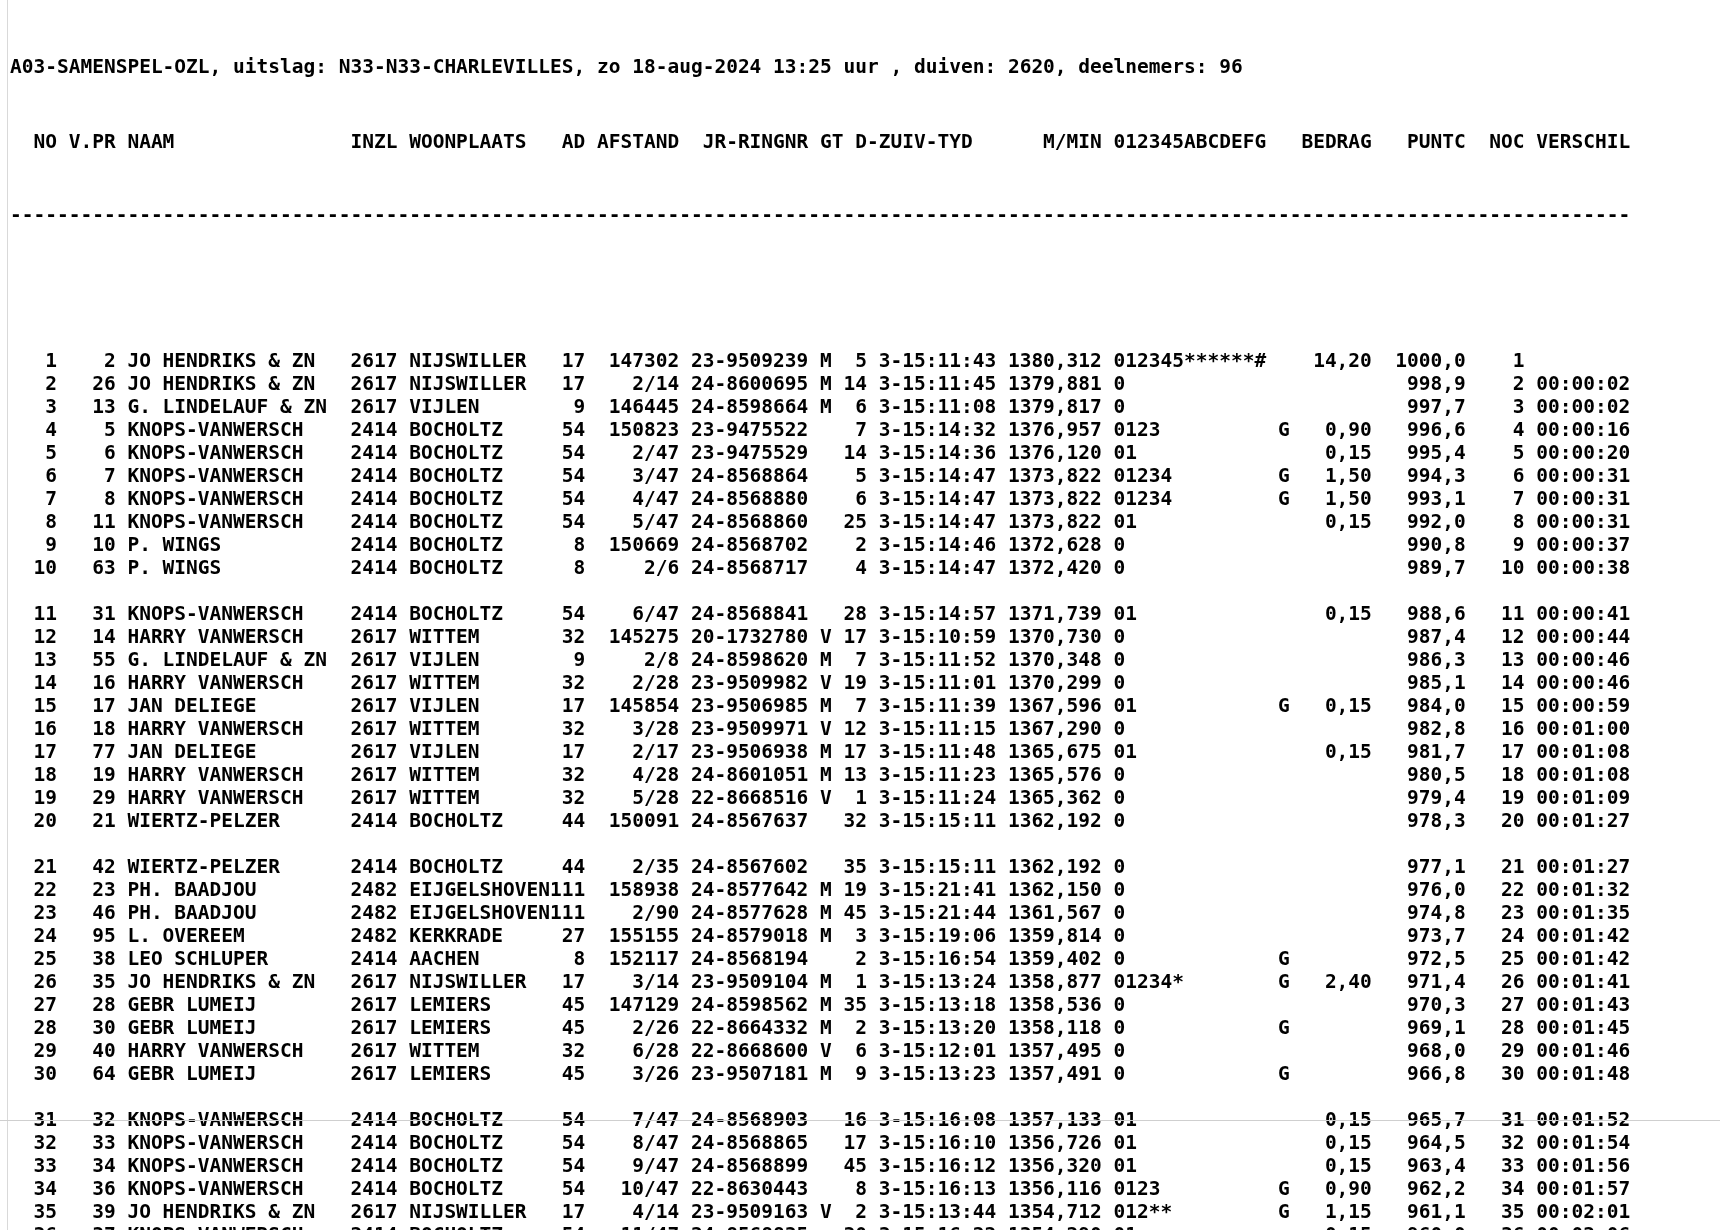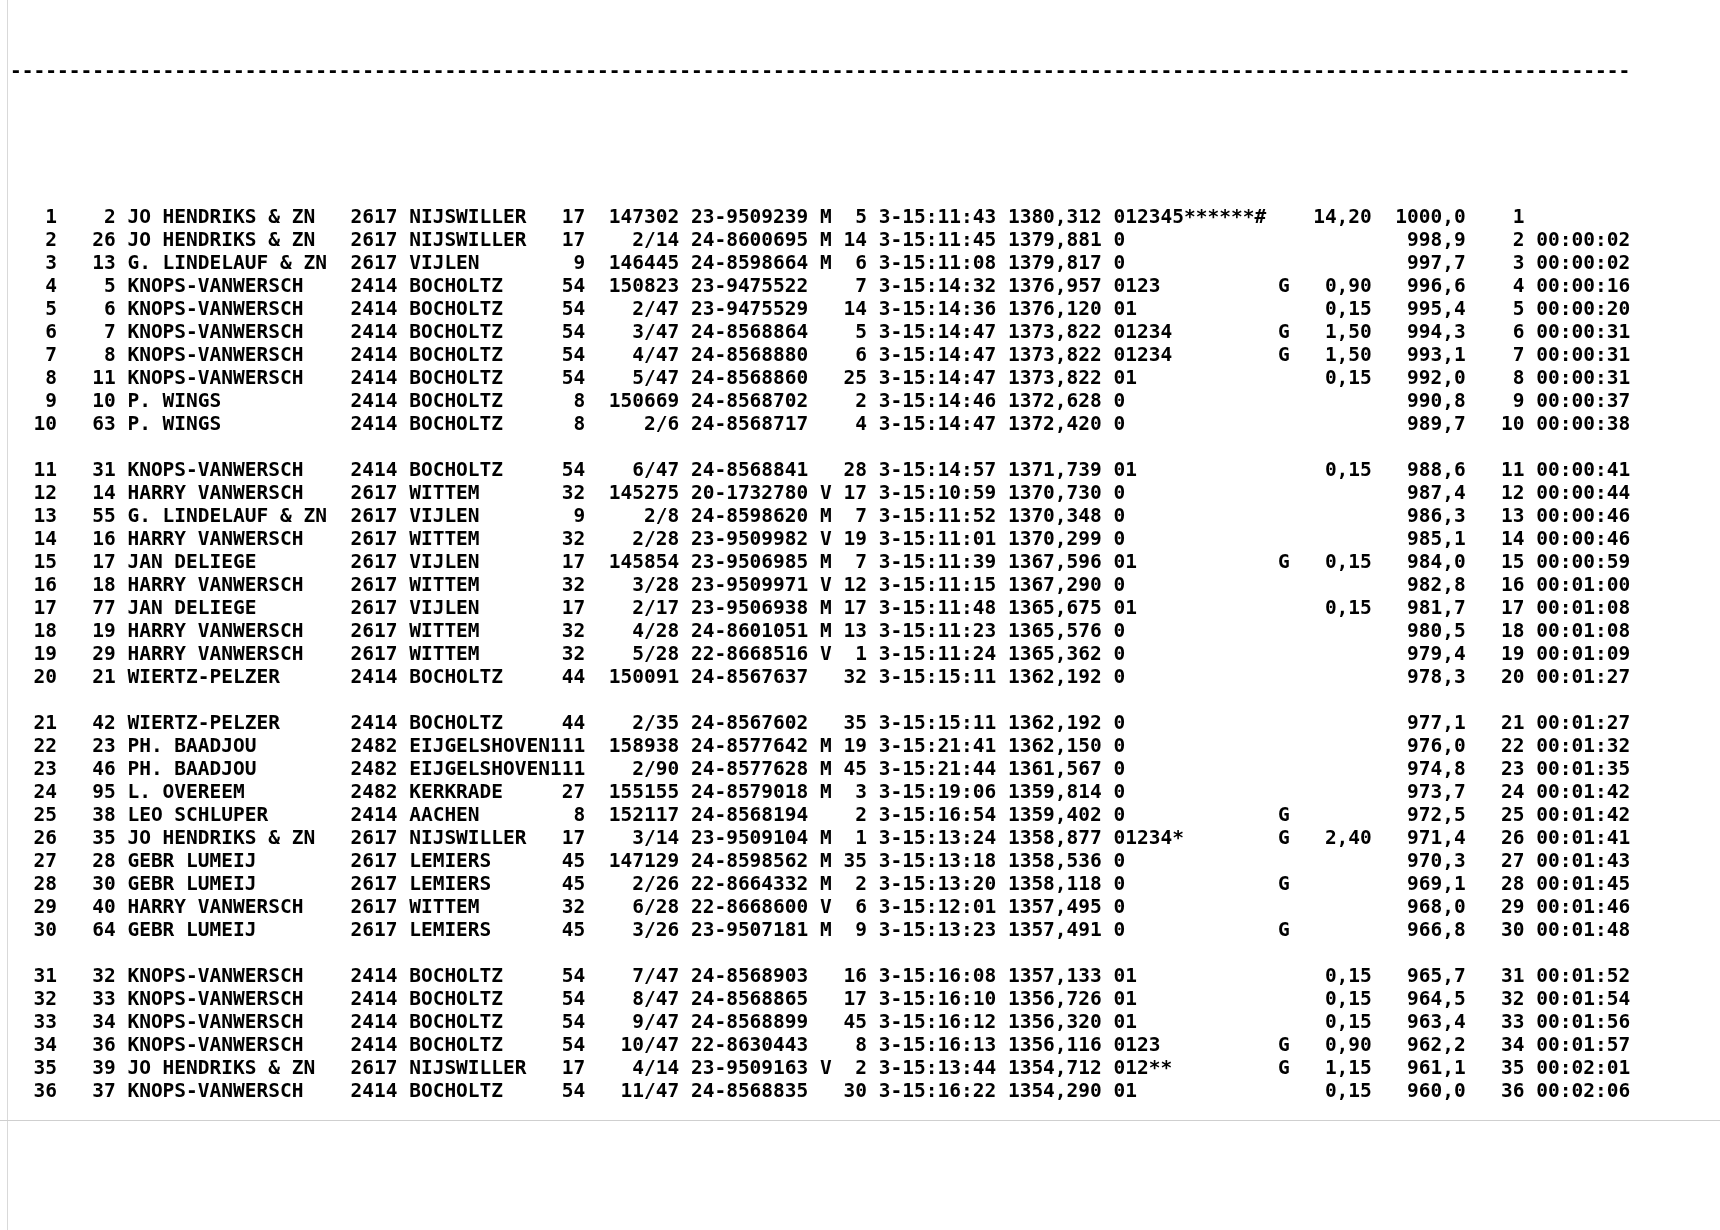--- a/index.html
+++ b/index.html
@@ -38,19 +38,21 @@
     position: absolute;
     left: 0; top: 1120px;
     width: 1720px; height: 1px;
     background: #cfcfcf;
   }
 </style>
 </head>
 <body>
 
 <div class="report">
+  <div class="line">A03-SAMENSPEL-OZL, uitslag: N33-N33-CHARLEVILLES, zo 18-aug-2024 13:25 uur , duiven: 2620, deelnemers: 96</div>
+  <div class="line colhdr" id="colhdr">  NO V.PR NAAM               INZL WOONPLAATS   AD AFSTAND  JR-RINGNR GT D-ZUIV-TYD      M/MIN 012345ABCDEFG   BEDRAG   PUNTC  NOC VERSCHIL</div>
   <div class="line sep" id="sep">------------------------------------------------------------------------------------------------------------------------------------------</div>
   <div class="line"></div>
   <div id="rows"><div class="line">   1    2 JO HENDRIKS &amp; ZN   2617 NIJSWILLER   17  147302 23-9509239 M  5 3-15:11:43 1380,312 012345******#    14,20  1000,0    1         </div><div class="line">   2   26 JO HENDRIKS &amp; ZN   2617 NIJSWILLER   17    2/14 24-8600695 M 14 3-15:11:45 1379,881 0                        998,9    2 00:00:02</div><div class="line">   3   13 G. LINDELAUF &amp; ZN  2617 VIJLEN        9  146445 24-8598664 M  6 3-15:11:08 1379,817 0                        997,7    3 00:00:02</div><div class="line">   4    5 KNOPS-VANWERSCH    2414 BOCHOLTZ     54  150823 23-9475522    7 3-15:14:32 1376,957 0123          G   0,90   996,6    4 00:00:16</div><div class="line">   5    6 KNOPS-VANWERSCH    2414 BOCHOLTZ     54    2/47 23-9475529   14 3-15:14:36 1376,120 01                0,15   995,4    5 00:00:20</div><div class="line">   6    7 KNOPS-VANWERSCH    2414 BOCHOLTZ     54    3/47 24-8568864    5 3-15:14:47 1373,822 01234         G   1,50   994,3    6 00:00:31</div><div class="line">   7    8 KNOPS-VANWERSCH    2414 BOCHOLTZ     54    4/47 24-8568880    6 3-15:14:47 1373,822 01234         G   1,50   993,1    7 00:00:31</div><div class="line">   8   11 KNOPS-VANWERSCH    2414 BOCHOLTZ     54    5/47 24-8568860   25 3-15:14:47 1373,822 01                0,15   992,0    8 00:00:31</div><div class="line">   9   10 P. WINGS           2414 BOCHOLTZ      8  150669 24-8568702    2 3-15:14:46 1372,628 0                        990,8    9 00:00:37</div><div class="line">  10   63 P. WINGS           2414 BOCHOLTZ      8     2/6 24-8568717    4 3-15:14:47 1372,420 0                        989,7   10 00:00:38</div><div class="line"></div><div class="line">  11   31 KNOPS-VANWERSCH    2414 BOCHOLTZ     54    6/47 24-8568841   28 3-15:14:57 1371,739 01                0,15   988,6   11 00:00:41</div><div class="line">  12   14 HARRY VANWERSCH    2617 WITTEM       32  145275 20-1732780 V 17 3-15:10:59 1370,730 0                        987,4   12 00:00:44</div><div class="line">  13   55 G. LINDELAUF &amp; ZN  2617 VIJLEN        9     2/8 24-8598620 M  7 3-15:11:52 1370,348 0                        986,3   13 00:00:46</div><div class="line">  14   16 HARRY VANWERSCH    2617 WITTEM       32    2/28 23-9509982 V 19 3-15:11:01 1370,299 0                        985,1   14 00:00:46</div><div class="line">  15   17 JAN DELIEGE        2617 VIJLEN       17  145854 23-9506985 M  7 3-15:11:39 1367,596 01            G   0,15   984,0   15 00:00:59</div><div class="line">  16   18 HARRY VANWERSCH    2617 WITTEM       32    3/28 23-9509971 V 12 3-15:11:15 1367,290 0                        982,8   16 00:01:00</div><div class="line">  17   77 JAN DELIEGE        2617 VIJLEN       17    2/17 23-9506938 M 17 3-15:11:48 1365,675 01                0,15   981,7   17 00:01:08</div><div class="line">  18   19 HARRY VANWERSCH    2617 WITTEM       32    4/28 24-8601051 M 13 3-15:11:23 1365,576 0                        980,5   18 00:01:08</div><div class="line">  19   29 HARRY VANWERSCH    2617 WITTEM       32    5/28 22-8668516 V  1 3-15:11:24 1365,362 0                        979,4   19 00:01:09</div><div class="line">  20   21 WIERTZ-PELZER      2414 BOCHOLTZ     44  150091 24-8567637   32 3-15:15:11 1362,192 0                        978,3   20 00:01:27</div><div class="line"></div><div class="line">  21   42 WIERTZ-PELZER      2414 BOCHOLTZ     44    2/35 24-8567602   35 3-15:15:11 1362,192 0                        977,1   21 00:01:27</div><div class="line">  22   23 PH. BAADJOU        2482 EIJGELSHOVEN111  158938 24-8577642 M 19 3-15:21:41 1362,150 0                        976,0   22 00:01:32</div><div class="line">  23   46 PH. BAADJOU        2482 EIJGELSHOVEN111    2/90 24-8577628 M 45 3-15:21:44 1361,567 0                        974,8   23 00:01:35</div><div class="line">  24   95 L. OVEREEM         2482 KERKRADE     27  155155 24-8579018 M  3 3-15:19:06 1359,814 0                        973,7   24 00:01:42</div><div class="line">  25   38 LEO SCHLUPER       2414 AACHEN        8  152117 24-8568194    2 3-15:16:54 1359,402 0             G          972,5   25 00:01:42</div><div class="line">  26   35 JO HENDRIKS &amp; ZN   2617 NIJSWILLER   17    3/14 23-9509104 M  1 3-15:13:24 1358,877 01234*        G   2,40   971,4   26 00:01:41</div><div class="line">  27   28 GEBR LUMEIJ        2617 LEMIERS      45  147129 24-8598562 M 35 3-15:13:18 1358,536 0                        970,3   27 00:01:43</div><div class="line">  28   30 GEBR LUMEIJ        2617 LEMIERS      45    2/26 22-8664332 M  2 3-15:13:20 1358,118 0             G          969,1   28 00:01:45</div><div class="line">  29   40 HARRY VANWERSCH    2617 WITTEM       32    6/28 22-8668600 V  6 3-15:12:01 1357,495 0                        968,0   29 00:01:46</div><div class="line">  30   64 GEBR LUMEIJ        2617 LEMIERS      45    3/26 23-9507181 M  9 3-15:13:23 1357,491 0             G          966,8   30 00:01:48</div><div class="line"></div><div class="line">  31   32 KNOPS-VANWERSCH    2414 BOCHOLTZ     54    7/47 24-8568903   16 3-15:16:08 1357,133 01                0,15   965,7   31 00:01:52</div><div class="line">  32   33 KNOPS-VANWERSCH    2414 BOCHOLTZ     54    8/47 24-8568865   17 3-15:16:10 1356,726 01                0,15   964,5   32 00:01:54</div><div class="line">  33   34 KNOPS-VANWERSCH    2414 BOCHOLTZ     54    9/47 24-8568899   45 3-15:16:12 1356,320 01                0,15   963,4   33 00:01:56</div><div class="line">  34   36 KNOPS-VANWERSCH    2414 BOCHOLTZ     54   10/47 22-8630443    8 3-15:16:13 1356,116 0123          G   0,90   962,2   34 00:01:57</div><div class="line">  35   39 JO HENDRIKS &amp; ZN   2617 NIJSWILLER   17    4/14 23-9509163 V  2 3-15:13:44 1354,712 012**         G   1,15   961,1   35 00:02:01</div><div class="line">  36   37 KNOPS-VANWERSCH    2414 BOCHOLTZ     54   11/47 24-8568835   30 3-15:16:22 1354,290 01                0,15   960,0   36 00:02:06</div></div>
 </div>
 
 <div class="edge-left"></div>
 <div class="edge-bottom"></div>
 
 </body></html>

